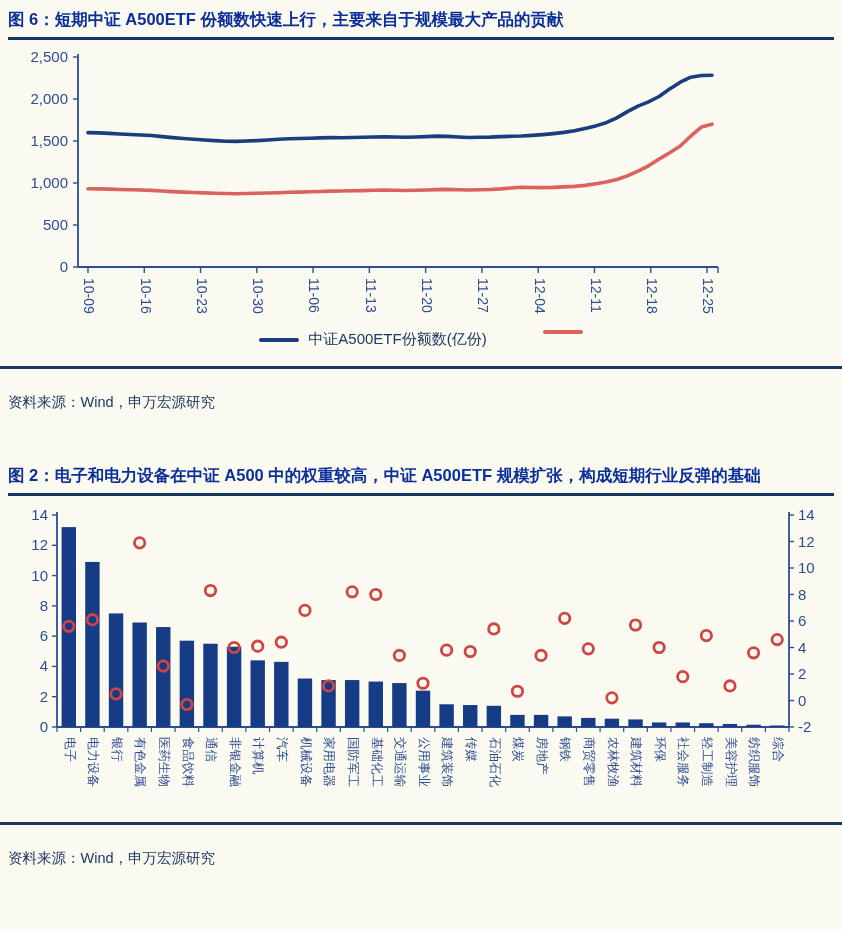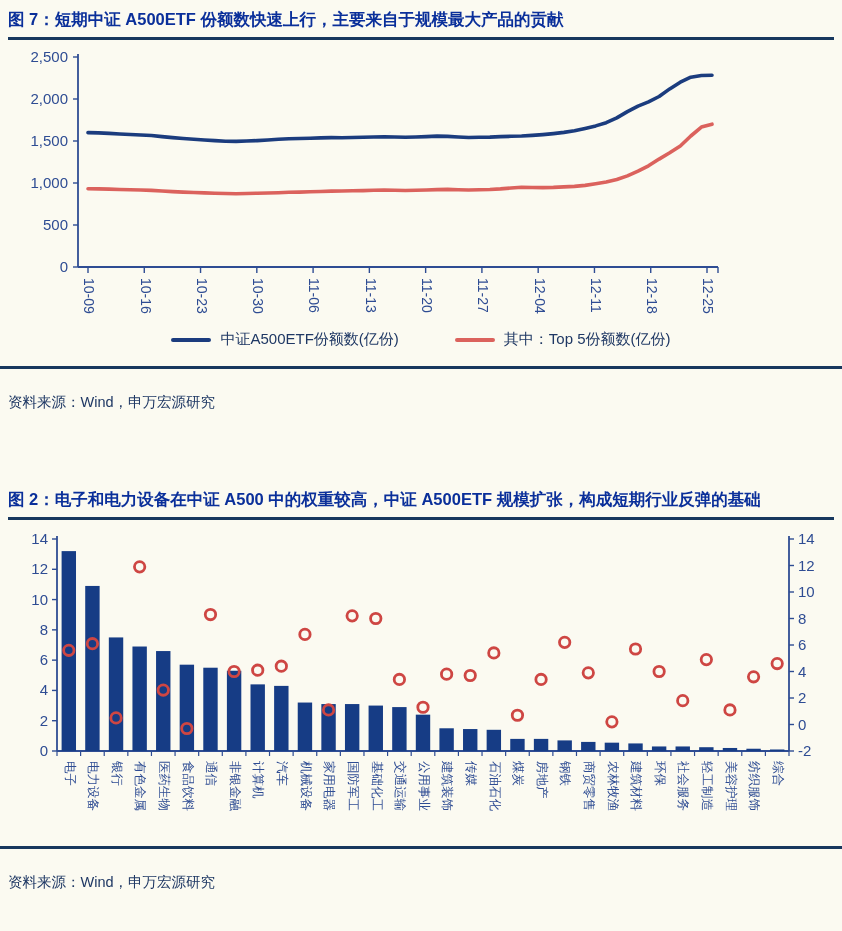--- a/index.html
+++ b/index.html
@@ -10,21 +10,21 @@
     -webkit-font-smoothing:antialiased;
   }
   .page{width:842px;height:931px;position:relative;}
   .fig-title{
     margin:8px 8px 0 8px;
     font-size:16.5px;font-weight:bold;line-height:1.4;
     color:#0A2F9A;
     border-bottom:3px solid #17375E;
     padding-bottom:6px;
   }
-  .fig-title.second{margin-top:76px;}
+  .fig-title.second{margin-top:52px;}
   svg.chart{display:block;}
   .legend-row{
     display:flex;justify-content:center;align-items:flex-start;
     gap:56px;height:20px;font-size:15px;color:#1F3864;
   }
   .legend-item{display:inline-flex;align-items:center;gap:9px;}
   .swatch-line{display:inline-block;width:40px;height:4px;border-radius:2px;}
   .swatch-square{display:inline-block;width:11px;height:11px;}
   .swatch-ring{
     display:inline-block;width:7px;height:7px;border-radius:50%;
@@ -35,21 +35,21 @@
     margin:16px 8px;padding:8px 0 0 0;
     font-size:14.5px;color:#1F3864;
   }
 </style>
 </head>
 <body>
 
 <div class="page">
 
   <div>
-    <div class="fig-title">图 7：短期中证 A500ETF 份额数快速上行，主要来自于规模最大产品的贡献</div>
+    <div class="fig-title">图 6：短期中证 A500ETF 份额数快速上行，主要来自于规模最大产品的贡献</div>
 
     <svg class="chart" id="chart1" width="842" height="290" viewBox="0 0 842 290">
         <g>
           <line x1="78" y1="14" x2="78" y2="227" stroke="#2E4C93" stroke-width="1.8"></line>
           <line x1="73" y1="227" x2="78" y2="227" stroke="#2E4C93" stroke-width="1.4"></line>
           <text x="68" y="232" font-size="15" fill="#2E4C93" text-anchor="end" font-family="&quot;Liberation Sans&quot;,&quot;DejaVu Sans&quot;,sans-serif">0</text>
           <line x1="73" y1="185" x2="78" y2="185" stroke="#2E4C93" stroke-width="1.4"></line>
           <text x="68" y="190" font-size="15" fill="#2E4C93" text-anchor="end" font-family="&quot;Liberation Sans&quot;,&quot;DejaVu Sans&quot;,sans-serif">500</text>
           <line x1="73" y1="143" x2="78" y2="143" stroke="#2E4C93" stroke-width="1.4"></line>
           <text x="68" y="148" font-size="15" fill="#2E4C93" text-anchor="end" font-family="&quot;Liberation Sans&quot;,&quot;DejaVu Sans&quot;,sans-serif">1,000</text>
@@ -92,21 +92,20 @@
         <polyline points="88.0,148.7 98.6,148.9 109.2,149.1 119.7,149.5 130.3,149.7 140.9,150.0 151.5,150.4 162.0,151.0 172.6,151.6 183.2,152.1 193.8,152.5 204.3,152.9 214.9,153.2 225.5,153.5 236.1,153.7 246.6,153.5 257.2,153.2 267.8,153.0 278.4,152.7 288.9,152.3 299.5,152.1 310.1,151.8 320.7,151.5 331.3,151.1 341.8,151.0 352.4,150.8 363.0,150.6 373.6,150.3 384.1,150.1 394.7,150.3 405.3,150.5 415.9,150.3 426.4,150.0 437.0,149.6 447.6,149.4 458.2,149.7 468.7,150.0 479.3,149.8 489.9,149.5 500.5,148.9 511.1,148.0 521.6,147.2 532.2,147.5 542.8,147.6 553.4,147.4 563.9,146.9 574.5,146.4 585.1,145.4 595.7,143.8 606.2,142.0 616.8,139.5 627.4,135.9 638.0,131.2 648.5,125.8 659.1,119.1 669.7,112.8 680.3,106.0 690.8,96.0 701.4,87.1 712.0,84.2" fill="none" stroke="#DB625D" stroke-width="3.6" stroke-linejoin="round" stroke-linecap="round"></polyline>
       </svg>
 
     <div class="legend-row">
       <span class="legend-item">
         <span class="swatch-line" id="sw-line-1" style="background: rgb(27, 60, 126);"></span>
         <span>中证A500ETF份额数(亿份)</span>
       </span>
       <span class="legend-item">
         <span class="swatch-line" id="sw-line-2" style="background: rgb(219, 98, 93);"></span>
-        <span>其中：Top 5份额数(亿份)</span>
       </span>
     </div>
 
     <div class="divider"></div>
 
     <div class="source-text">资料来源：Wind，申万宏源研究</div>
   </div>
 
   <div>
     <div class="fig-title second">图 2：电子和电力设备在中证 A500 中的权重较高，中证 A500ETF 规模扩张，构成短期行业反弹的基础</div>

